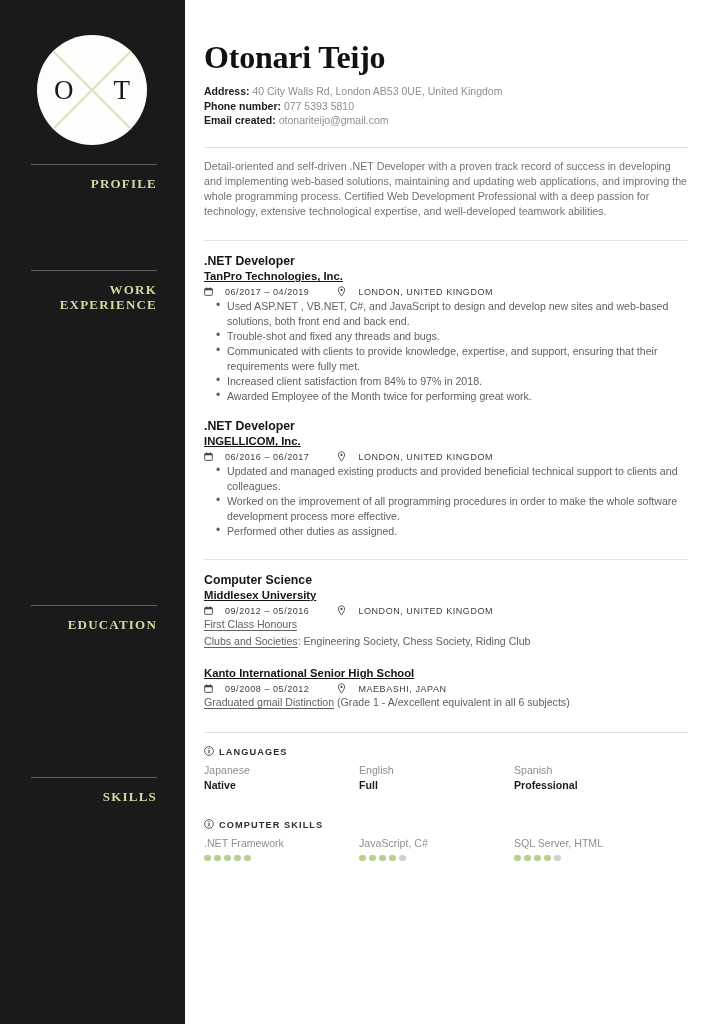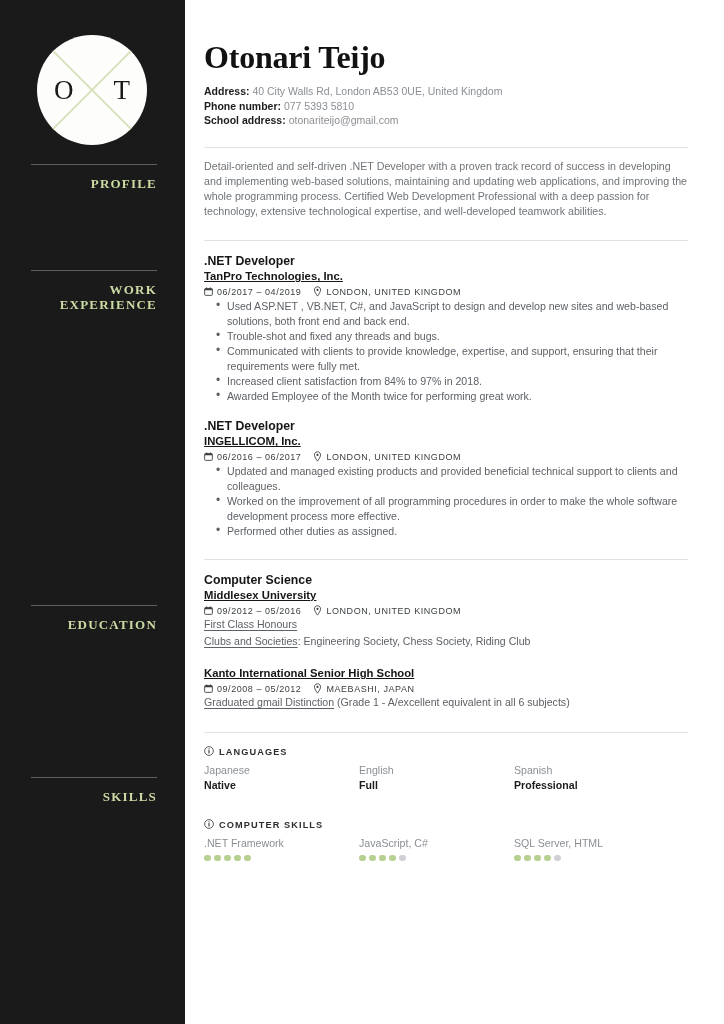--- a/index.html
+++ b/index.html
@@ -151,21 +151,21 @@
     font-size: 11.3px;
     font-weight: bold;
     color: #161616;
     line-height: 14px;
     text-decoration: underline;
   }
 
   .meta {
     display: flex;
     align-items: center;
-    gap: 4px;
+    gap: 12px;
     margin-top: 3px;
     font-size: 9px;
     color: #3c4043;
     letter-spacing: 0.55px;
   }
   .meta .ico { display: inline-flex; align-items: center; }
   .meta .sep { width: 4px; }
 
   ul.bullets {
     margin: 2px 0 0 0;
@@ -309,21 +309,21 @@
     <div class="contact">
       <div>
         <span class="lbl">Address:</span>
         <span class="val">40 City Walls Rd, London AB53 0UE, United Kingdom</span>
       </div>
       <div>
         <span class="lbl">Phone number:</span>
         <span class="val">077 5393 5810</span>
       </div>
       <div>
-        <span class="lbl">School address:</span>
+        <span class="lbl">Email created:</span>
         <span class="val">otonariteijo@gmail.com</span>
       </div>
     </div>
 
     <div class="hr" id="hr-profile"></div>
     <p class="profile-text">Detail-oriented and self-driven .NET Developer with a proven track record of success in developing and implementing web-based solutions, maintaining and updating web applications, and improving the whole programming process. Certified Web Development Professional with a deep passion for technology, extensive technological expertise, and well-developed teamwork abilities.</p>
 
     <div class="hr" id="hr-work"></div>
 
     <div class="entry">

